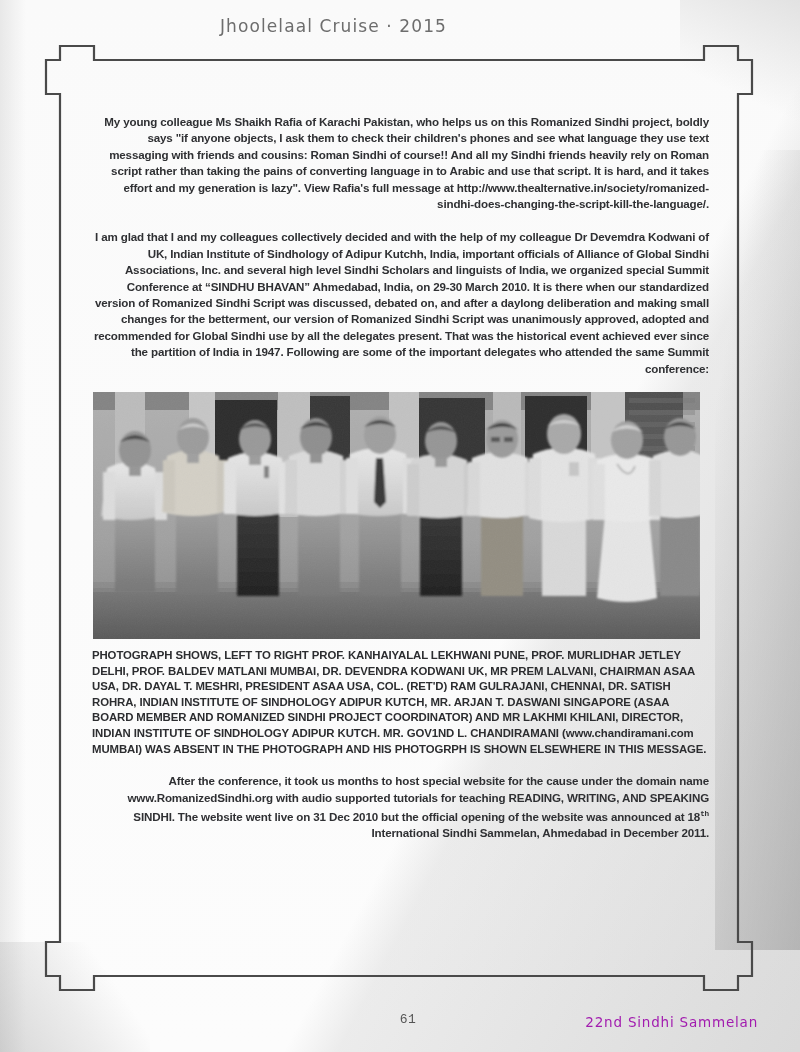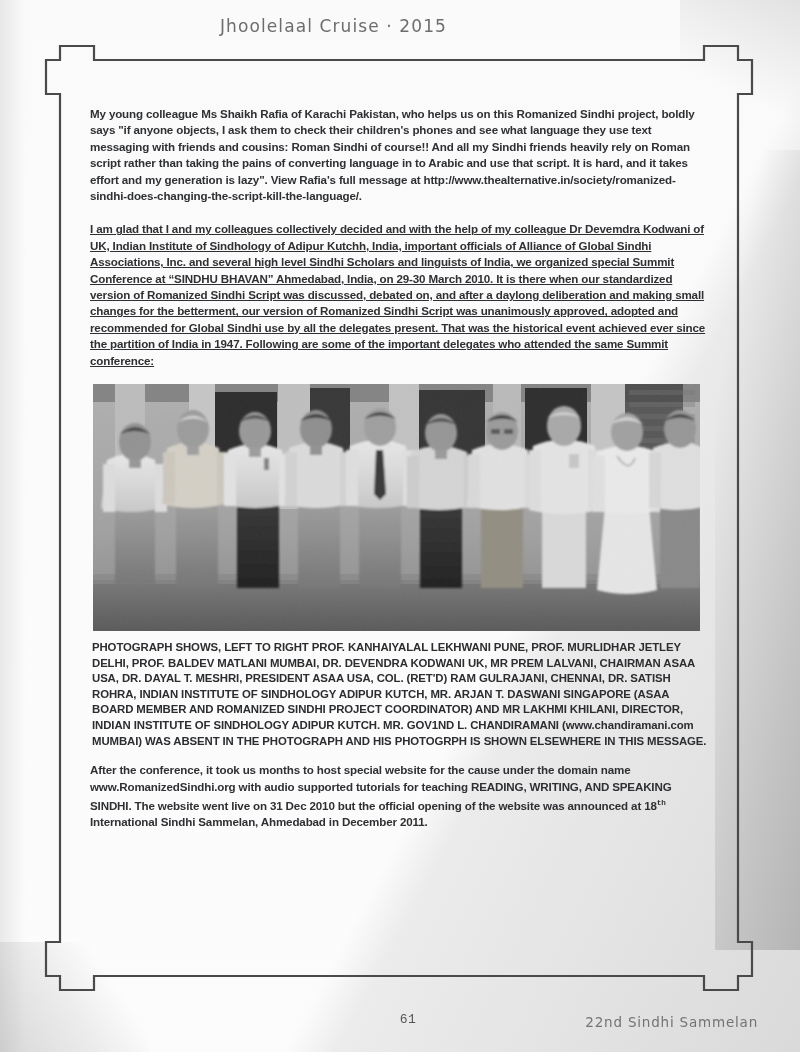--- a/index.html
+++ b/index.html
@@ -70,30 +70,30 @@
   .page-frame svg { display: block; }
 
   
   .content {
     position: absolute;
     left: 90px;
     top: 98px;
     width: 619px;
   }
   p.para {
-    margin: 8px 0 17px 0;
+    margin: 16px 0 17px 0;
     font-family: "Liberation Sans", sans-serif;
     font-size: 11.6px;
     line-height: 16.4px;
     font-weight: bold;
     color: #2f3033;
-    text-align: left;
+    text-align: right;
     letter-spacing: -0.15px;
   }
-  p.para.tight { margin-bottom: 15px; text-decoration: underline; }
+  p.para.tight { margin-bottom: 15px; }
 
   
   .photo-wrap {
     margin: 4px 0 9px 3px;
     width: 607px;
     height: 247px;
     overflow: hidden;
     position: relative;
     background: #9b9b9b;
   }
@@ -128,21 +128,21 @@
     font-size: 13px;
     color: #555;
     letter-spacing: 0.5px;
     padding-left: 8px;
   }
   .footer-right {
     position: absolute;
     right: 42px; top: 2px;
     font-family: "DejaVu Sans", sans-serif;
     font-size: 13.5px;
-    color: #737373;
+    color: #a21caf;
     letter-spacing: 0.8px;
   }
   sup { font-size: 0.66em; vertical-align: super; font-family: Liberation Mono, monospace; }
 </style>
 </head>
 <body>
 
 <div class="page-scan"></div>
 <div class="scan-wedge-tr"></div>
 <div class="scan-edge-right"></div>

